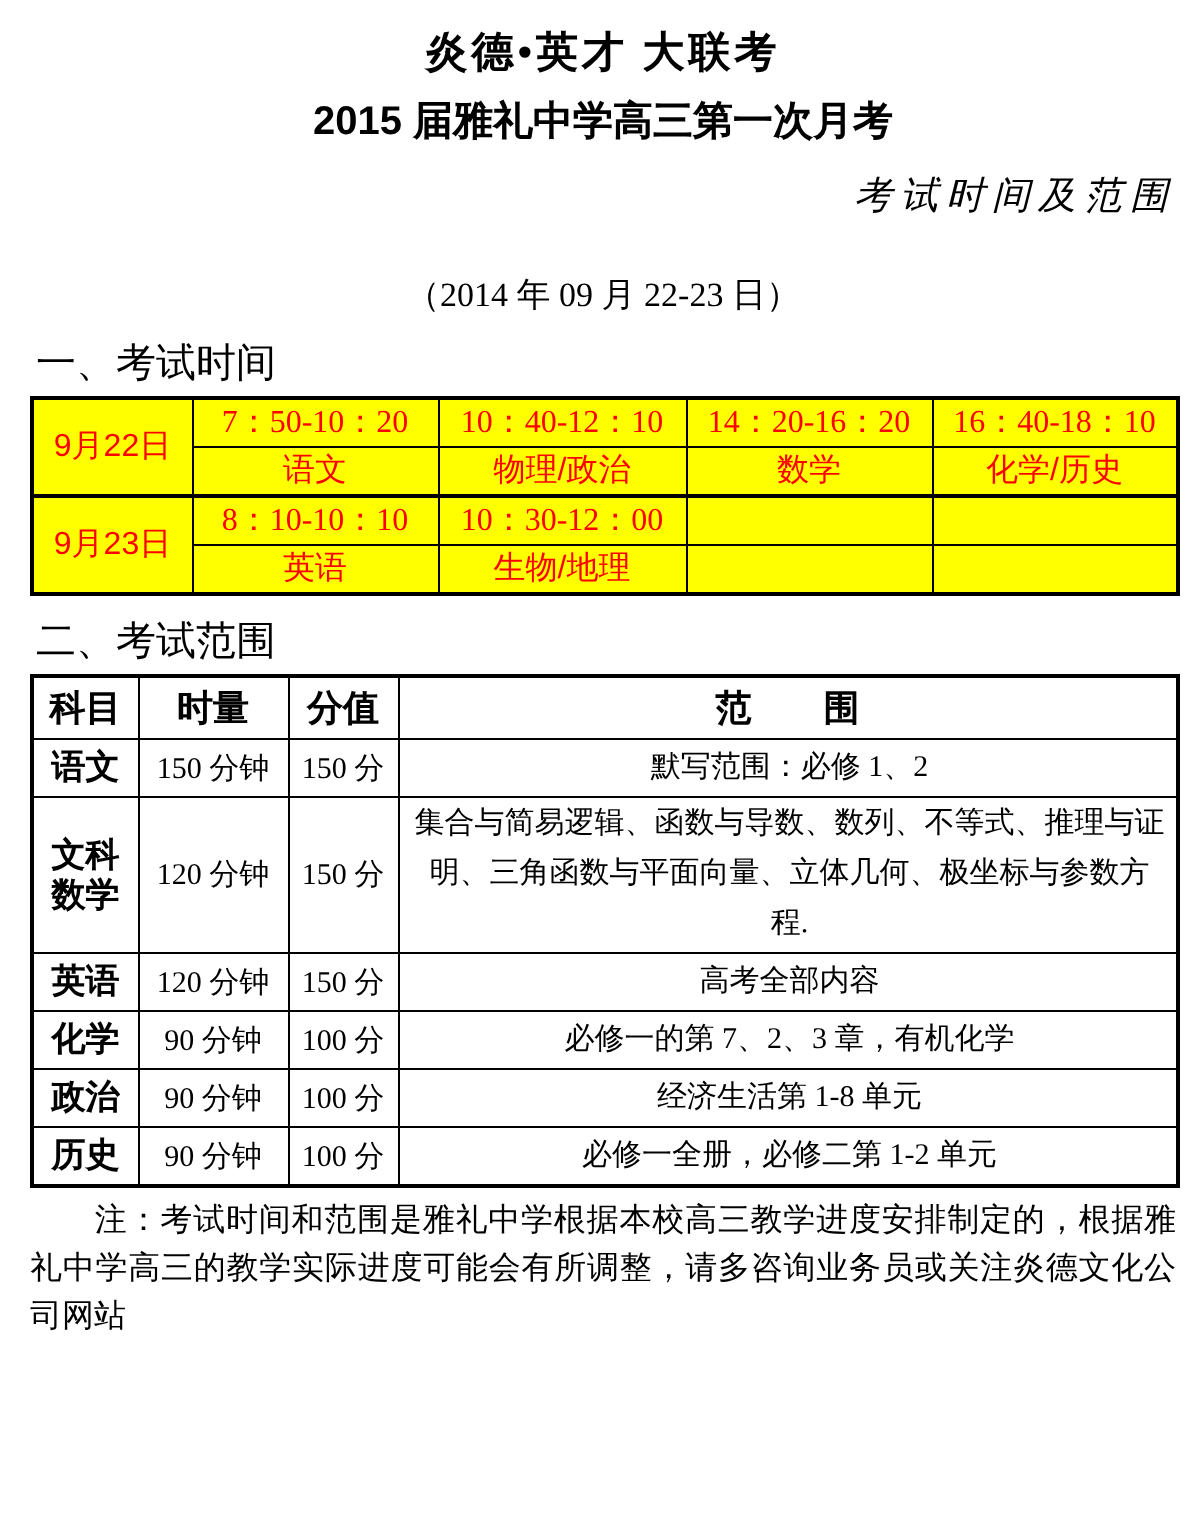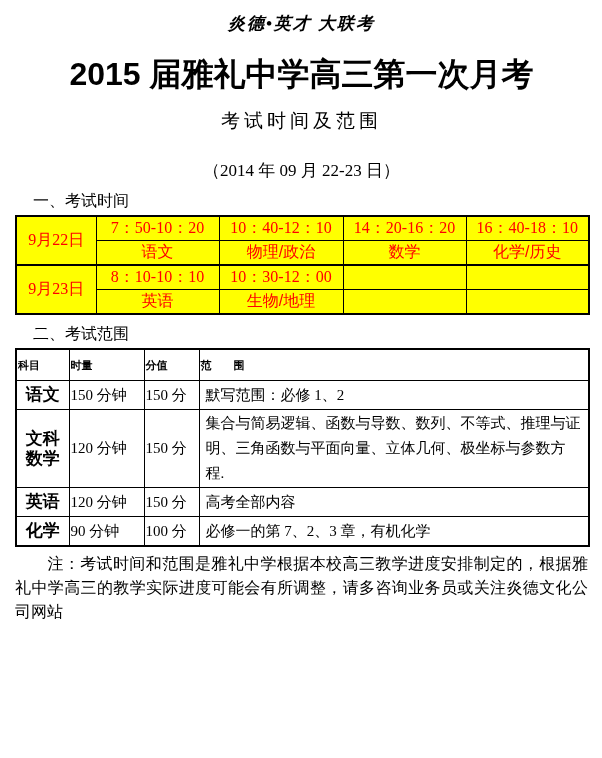--- a/index.html
+++ b/index.html
@@ -1,45 +1,45 @@
 <!DOCTYPE html>
 <html><head>
 <meta charset="utf-8">
 <style>
   html,body { margin:0; padding:0; background:#ffffff; }
   body { width:602px; height:758px; font-family:"Liberation Sans", sans-serif; color:#000; }
   .page { box-sizing:border-box; width:602px; height:758px; padding:8px 14px 0 15px; }
 
   
   .hdr { text-align:center; }
-  .hdr .brand { font-family:"Liberation Serif", serif; font-weight:bold; font-size:17px; letter-spacing:2px; padding-top:4px;font-style:italic; }
-  .hdr .title { font-family:"Liberation Sans", sans-serif; font-weight:bold; font-size:32px; margin-top:18px; }
-  .hdr .subtitle { font-family:"Liberation Serif", serif; font-size:19px; letter-spacing:4px; margin-top:11px; }
+  .hdr .brand { font-family:"Liberation Serif", serif; font-weight:bold; font-size:21px; letter-spacing:2px; padding-top:4px; }
+  .hdr .title { font-family:"Liberation Sans", sans-serif; font-weight:bold; font-size:20px; margin-top:7px; }
+  .hdr .subtitle { font-family:"Liberation Serif", serif; font-style:italic; font-size:19px; letter-spacing:4px; margin-top:11px;text-align:right; }
   .hdr .daterange { font-family:"Liberation Serif", serif; font-size:17px; margin-top:25px; }
 
   
-  .seclabel { font-size:16px; font-weight:normal; margin:9px 0 3px 18px; }
+  .seclabel { font-size:20px; font-weight:normal; margin:9px 0 3px 3px; }
 
   
   table { border-collapse:collapse; table-layout:fixed; width:573px; }
   .t1 { border:2px solid #000; }
   .t1 td { border:1px solid #000; background:#ffff00; color:#ff0000; text-align:center;
            height:20px; font-size:16px; overflow:hidden; white-space:nowrap; }
-  .t1 td.date { font-family:Liberation Serif, serif; font-size:16px;text-align:center; }
+  .t1 td.date { font-family:Liberation Sans, sans-serif; font-size:16px;text-align:center; }
   .t1 td.time { font-family:"Liberation Serif", serif; }
   .t1 td.subj { font-family:"Liberation Sans", sans-serif; }
   .t1 tr.group-start td { border-top:2px solid #000; }
 
   
   .t2 { border:2px solid #000; margin-top:2px; }
   .t2 th, .t2 td { border:1px solid #000; }
-  .t2 th { font-size:11px; font-weight:bold; text-align:left; height:28px; font-family:"Liberation Sans", sans-serif; }
+  .t2 th { font-size:18px; font-weight:bold; text-align:center; height:28px; font-family:"Liberation Sans", sans-serif; }
   .t2 td.subject { font-size:17px; font-weight:bold; text-align:center; font-family:"Liberation Sans", sans-serif; line-height:20px; padding:2px 1px; }
-  .t2 td.duration, .t2 td.score { font-family:"Liberation Serif", serif; font-size:15px; text-align:left; }
-  .t2 td.scope { font-family:"Liberation Serif", serif; font-size:15px; text-align:left; padding:1px 4px 1px 6px; line-height:25px; }
+  .t2 td.duration, .t2 td.score { font-family:"Liberation Serif", serif; font-size:15px; text-align:center; }
+  .t2 td.scope { font-family:"Liberation Serif", serif; font-size:15px; text-align:center; padding:1px 4px 1px 6px; line-height:25px; }
   .t2 tr.short td { height:24px; }
 
   
   .note { margin-top:5px; font-size:16px; line-height:24px; text-align:justify; }
   .note .lead { display:inline-block; width:2em; }
 </style>
 </head>
 <body>
 
 <div class="page">
@@ -124,18 +124,30 @@
       <td class="duration">120 分钟</td>
       <td class="score">150 分</td>
       <td class="scope">高考全部内容</td>
     </tr>
     <tr class="short">
       <td class="subject">化学</td>
       <td class="duration">90 分钟</td>
       <td class="score">100 分</td>
       <td class="scope">必修一的第 7、2、3 章，有机化学</td>
     </tr>
+    <tr class="short">
+      <td class="subject">政治</td>
+      <td class="duration">90 分钟</td>
+      <td class="score">100 分</td>
+      <td class="scope">经济生活第 1-8 单元</td>
+    </tr>
+    <tr class="short">
+      <td class="subject">历史</td>
+      <td class="duration">90 分钟</td>
+      <td class="score">100 分</td>
+      <td class="scope">必修一全册，必修二第 1-2 单元</td>
+    </tr>
   </tbody>
     </table>
 
   <div class="note"><span class="lead"></span><span>注：考试时间和范围是雅礼中学根据本校高三教学进度安排制定的，根据雅礼中学高三的教学实际进度可能会有所调整，请多咨询业务员或关注炎德文化公司网站 </span></div>
 
 </div>
 
 </body></html>

